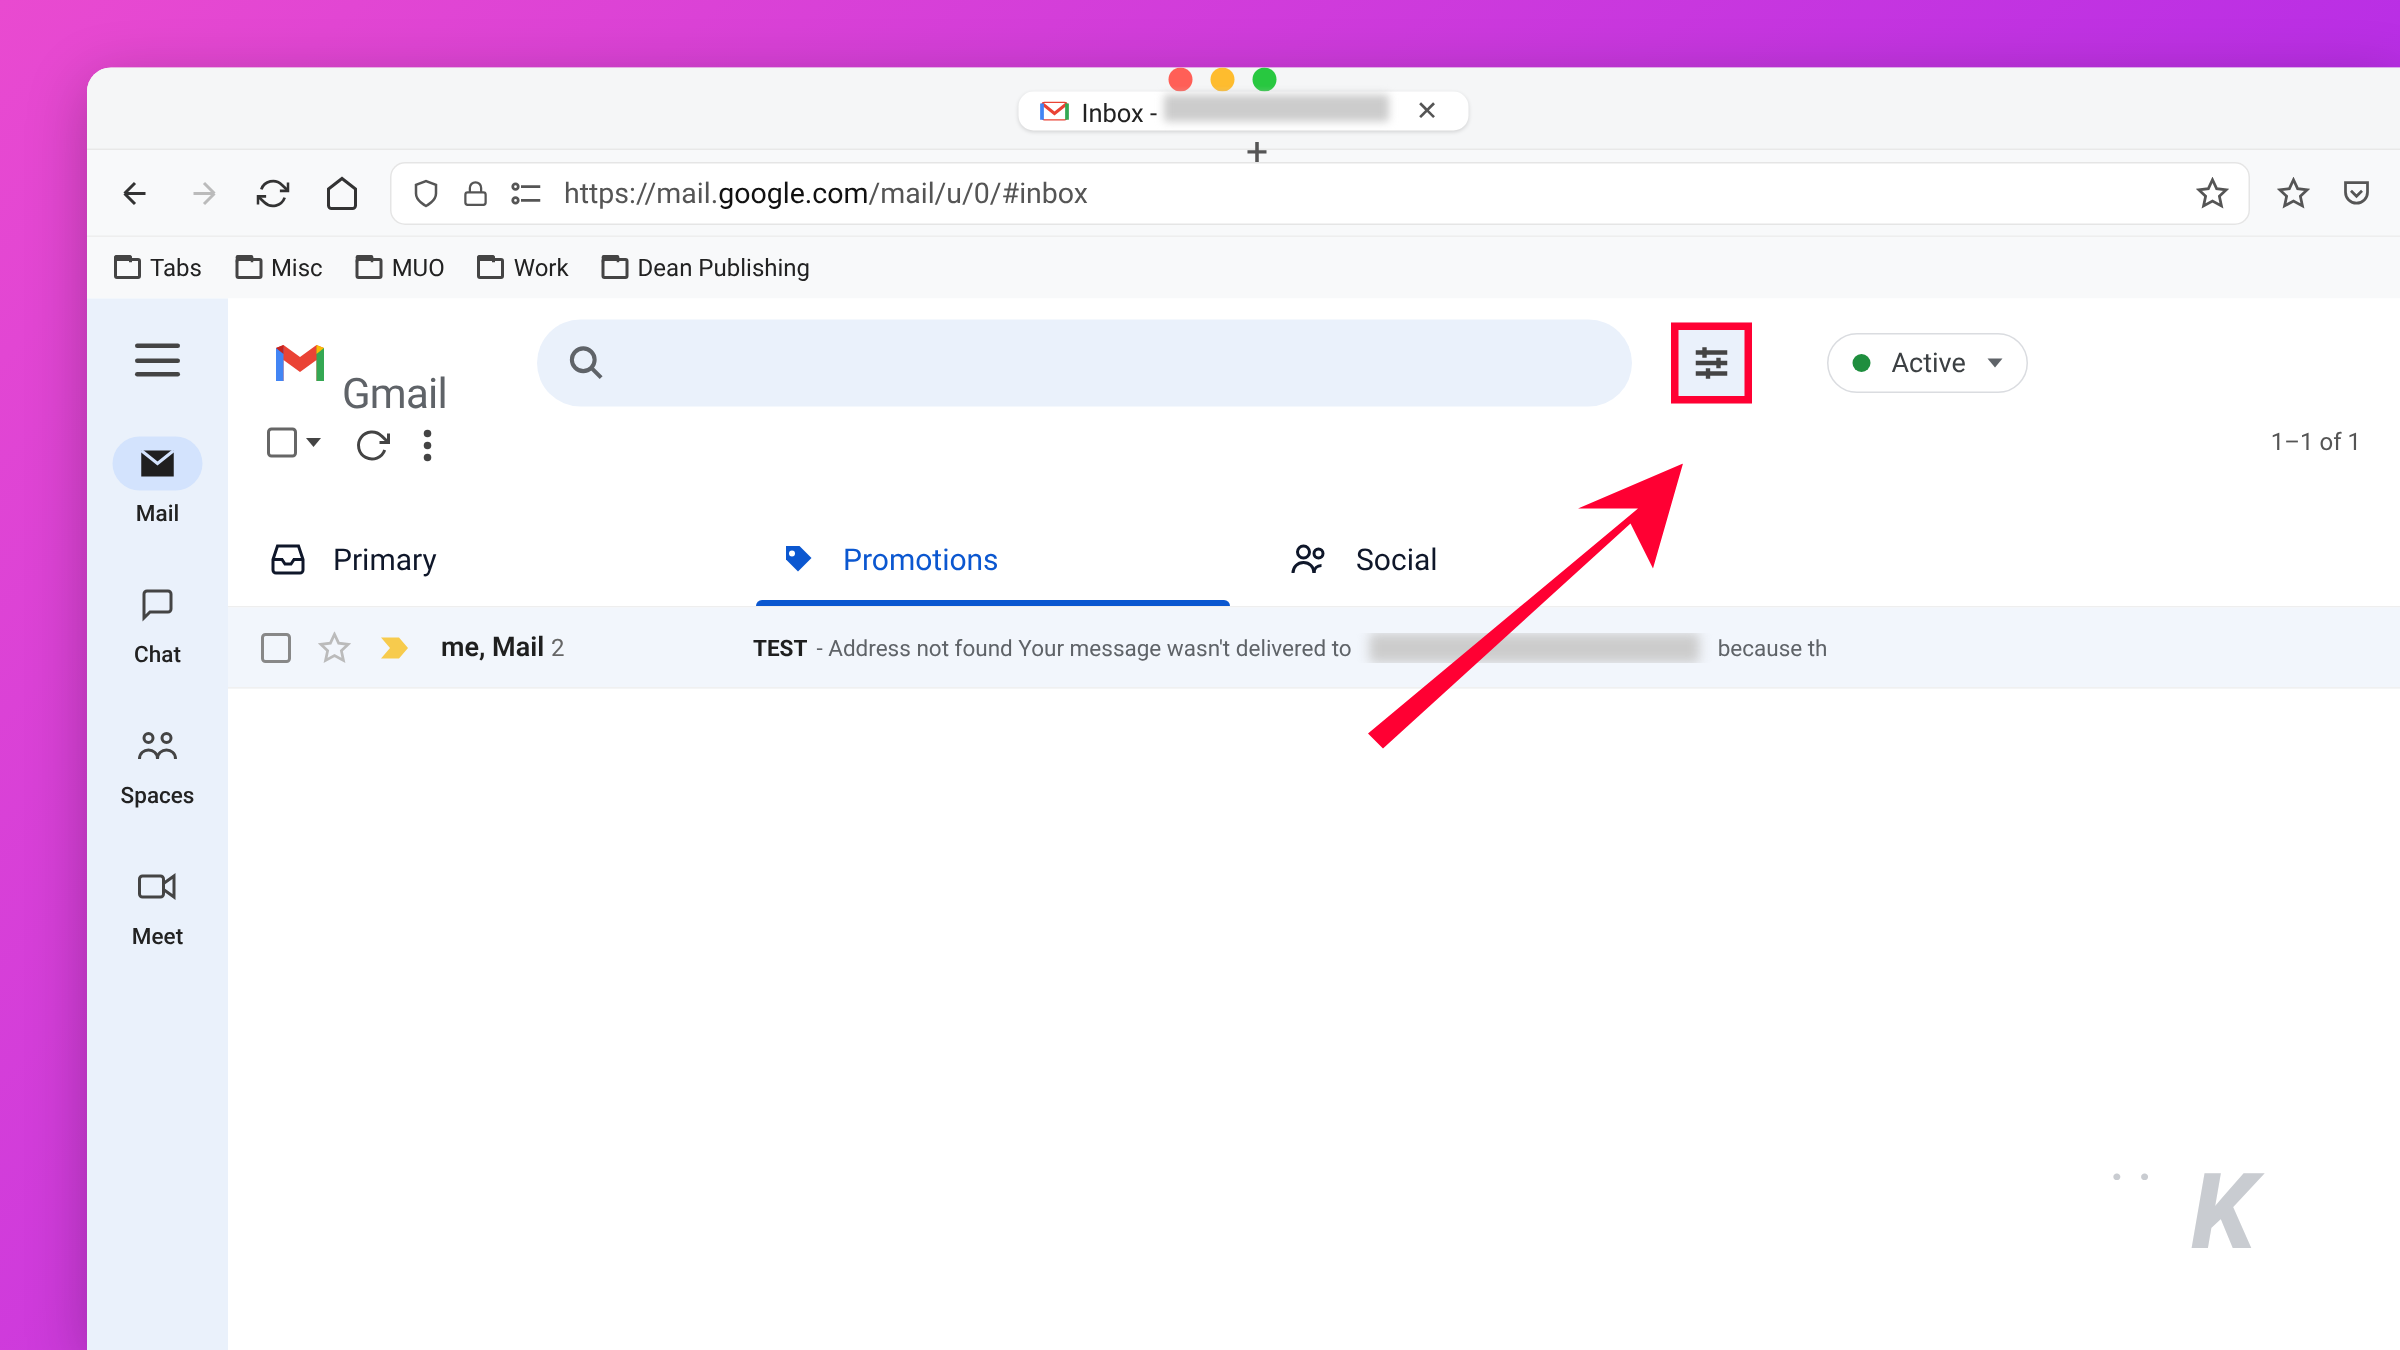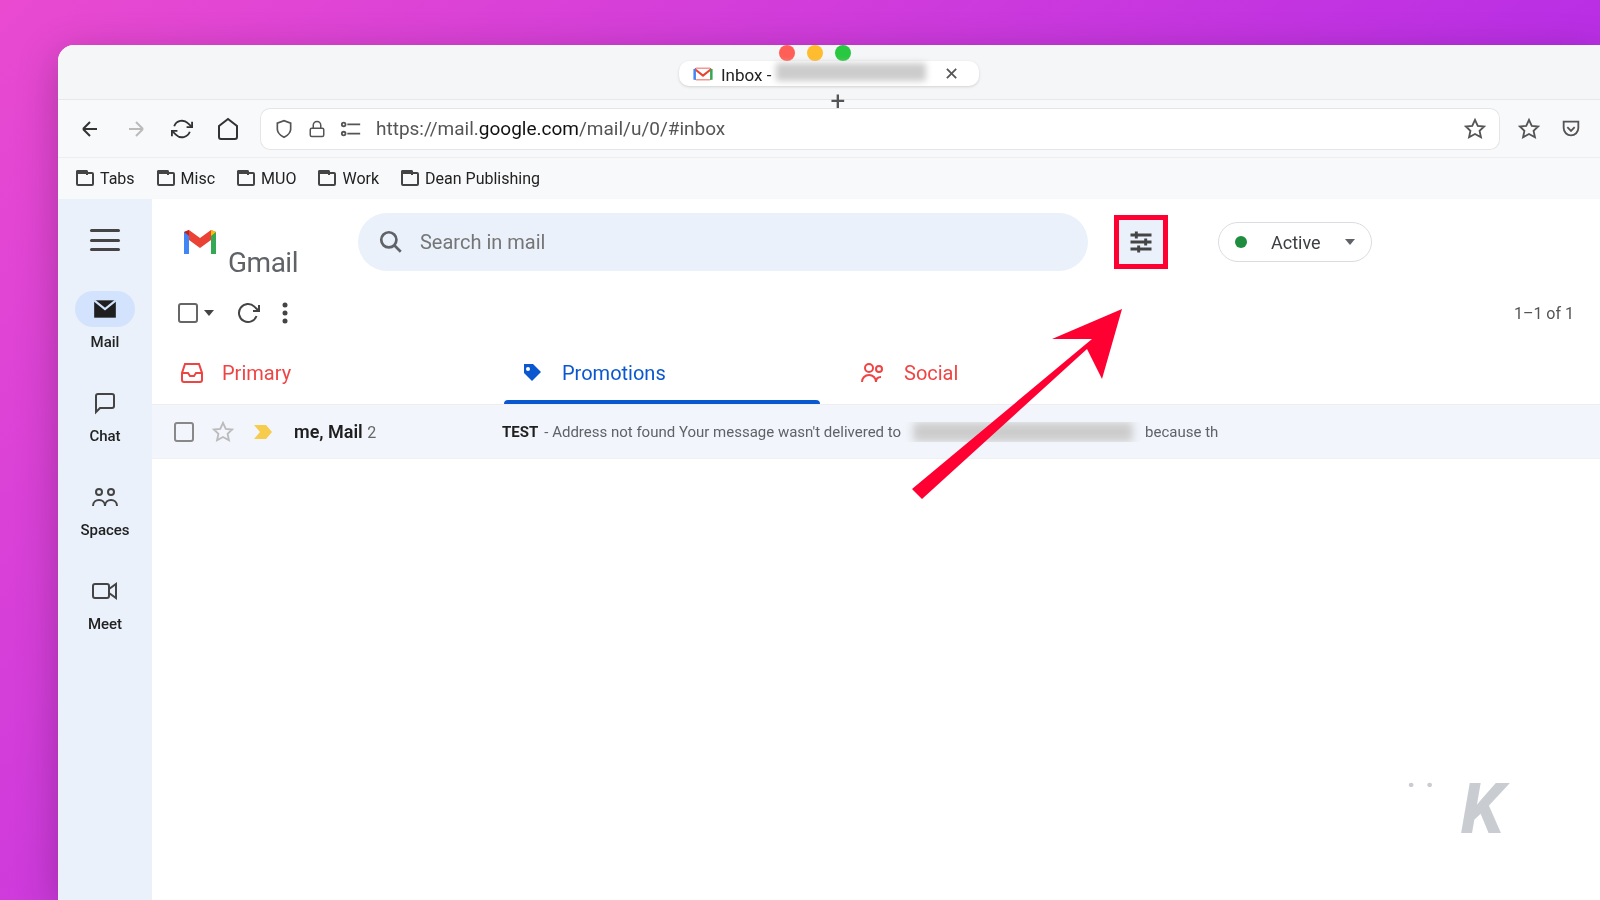--- a/index.html
+++ b/index.html
@@ -51,34 +51,34 @@
 
 .gmail-main { flex:1; background:#fff; display:flex; flex-direction:column; position:relative;}
 
 .gmail-header { height: 86px; display:flex; align-items:center; padding: 0 20px 0 28px; gap: 20px;}
 .gmail-logo { display:flex; align-items:center; gap:8px;}
 .gmail-name { font-size: 28px; color:#5f6368; letter-spacing: -0.5px; margin-top: 40px;}
 .search-wrap { flex:1; max-width: 730px; margin-left: 40px; background:#eaf1fb; border-radius: 32px; height:58px; display:flex; align-items:center; padding:0 20px; gap:16px;}
 .search-icon { color:#5f6368;}
 .search-input { flex:1; font-size:20px; color:#5f6368; background:transparent; border:none; outline:none;}
 .tune-btn { width:54px; height:54px; display:flex; align-items:center; justify-content:center; border: 5px solid #ff0033; background:#eaf1fb; cursor:pointer; margin-left:6px;}
-.status-chip { margin-left: 30px; border:1px solid #dadce0; border-radius: 22px; height:40px; padding:0 16px; display:flex; align-items:center; gap:24px; cursor:pointer;}
+.status-chip { margin-left: 30px; border:1px solid #dadce0; border-radius: 22px; height:40px; padding:0 16px; display:flex; align-items:center; gap:14px; cursor:pointer;}
 .status-dot-g { width:12px; height:12px; border-radius:50%; background:#1e8e3e;}
 .status-text { font-size:18px; color:#3c4043;}
 .caret-down { border-left:5px solid transparent; border-right:5px solid transparent; border-top:6px solid #5f6368;}
 
-.list-toolbar { height: 56px; display:flex; align-items:center; padding: 0 26px; gap: 22px;}
+.list-toolbar { height: 56px; display:flex; align-items:flex-start; padding: 0 26px; gap: 22px;}
 .cb-wrap { display:flex; align-items:center; gap:6px; cursor:pointer;}
 .cb { width:20px; height:20px; border:2px solid #666; border-radius:3px;}
 .cb-caret { border-left:5px solid transparent; border-right:5px solid transparent; border-top:6px solid #444;}
 .refresh-ico, .more-ico { color:#444; cursor:pointer;}
 .pager { margin-left:auto; font-size:16px; color:#555;}
 
 .tabs { height:64px; display:flex; border-bottom:1px solid #eee;}
-.cat-tab { flex:0 0 340px; display:flex; align-items:center; gap:18px; padding:0 28px; cursor:pointer; position:relative; font-size:20px; color:#ef4444;}
+.cat-tab { flex:0 0 340px; display:flex; align-items:center; gap:18px; padding:0 28px; cursor:pointer; position:relative; font-size:20px; color:#0f172a;}
 .cat-tab.active { color:#0b57d0;}
 .cat-tab.active::after { content:''; position:absolute; bottom:0; left:12px; right:12px; height:4px; background:#0b57d0; border-radius:4px 4px 0 0;}
 .cat-icon { color: inherit;}
 
 .msg-row { height: 54px; display:flex; align-items:center; padding: 0 22px; gap:18px; border-bottom:1px solid #f0f0f0; background:#f2f6fc; cursor:pointer;}
 .msg-cb { width:20px; height:20px; border:2px solid #888; border-radius:3px; flex-shrink:0;}
 .star-ico { color:#bbb; flex-shrink:0;}
 .imp-ico { color:#f7cb4d; flex-shrink:0;}
 .sender { font-size:18px; font-weight:600; color:#1f1f1f; min-width:190px;}
 .sender .count { font-weight:400; color:#666; font-size:16px;}
@@ -252,21 +252,20 @@
               <path d="M4 6l5 4V4z" fill="#c5221f"></path>
               <path d="M36 6l-5 4V4z" fill="#fbbc04"></path>
             </svg>
           <span class="gmail-name">Gmail</span>
         </div>
         <div class="search-wrap">
           <svg class="search-icon" width="26" height="26" viewBox="0 0 24 24" fill="none" stroke="currentColor" stroke-width="2.5">
               <circle cx="10" cy="10" r="7"></circle>
               <line x1="21" y1="21" x2="15" y2="15"></line>
             </svg>
-          <input class="search-input" placeholder="Search in mail" style="">
         </div>
         <div class="tune-btn">
           <svg width="28" height="28" viewBox="0 0 24 24" fill="none" stroke="#444" stroke-width="2.5">
               <line x1="3" y1="6" x2="21" y2="6"></line>
               <line x1="3" y1="12" x2="21" y2="12"></line>
               <line x1="3" y1="18" x2="21" y2="18"></line>
               <line x1="8" y1="3" x2="8" y2="9"></line>
               <line x1="16" y1="9" x2="16" y2="15"></line>
               <line x1="10" y1="15" x2="10" y2="21"></line>
             </svg>

